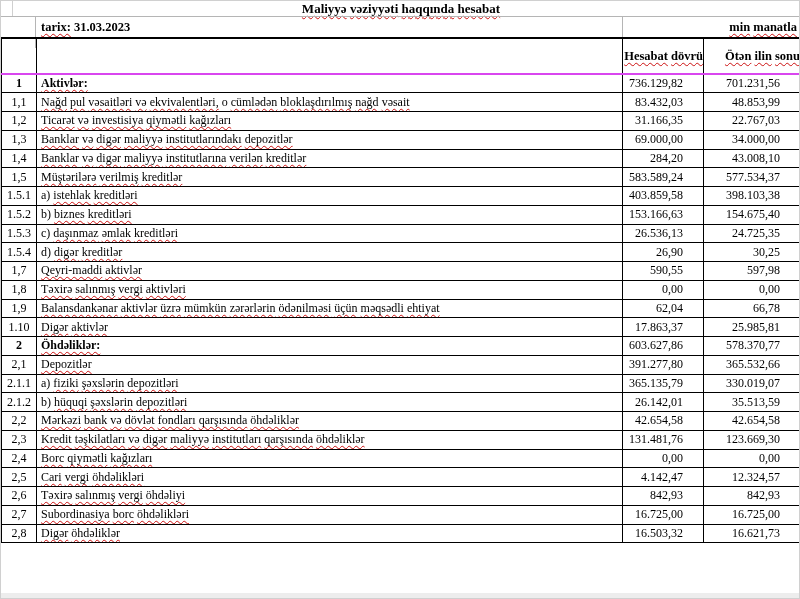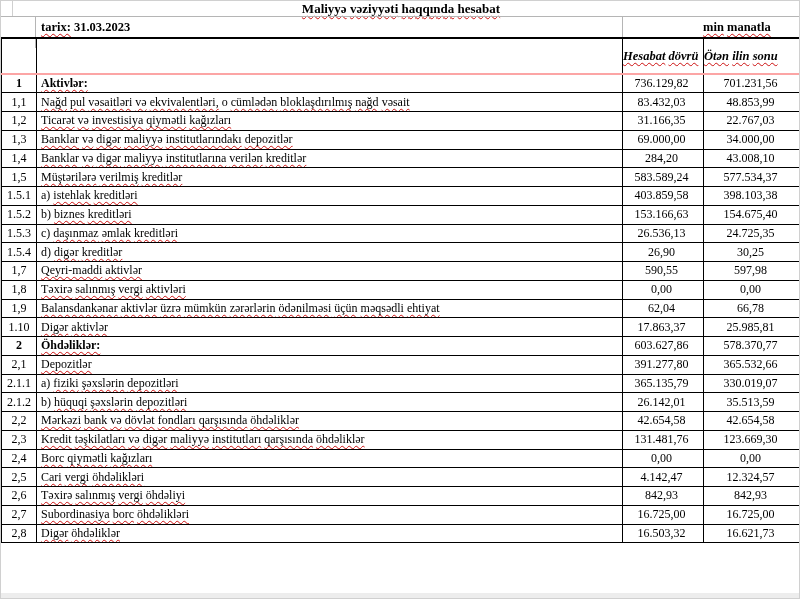--- a/index.html
+++ b/index.html
@@ -39,52 +39,51 @@
     display: grid;
     grid-template-columns: 35px 586px 81px 97px;
     border-top: 1px solid #b5b5b5;
     font-size: 12.5px;
     font-weight: bold;
   }
   .meta-row .m-cell { line-height: 20px; white-space: nowrap; overflow: hidden; }
   .m-corner { border-right: 1px solid #b5b5b5; }
   .m-date  { padding-left: 5px; }
   .m-gap   { border-left: 1px solid #b5b5b5; }
-  .m-unit  { padding-right: 3px; }
+  .m-unit  { text-align: right; padding-right: 3px; }
   
   table.main-table {
     position: absolute;
     left: 0; top: 36px;
     width: 799px;
     border-collapse: collapse;
     table-layout: fixed;
     font-size: 12px;
   }
   .main-table td { border: 1px solid #000; overflow: hidden; }
   .main-table thead td {
     height: 36px;
     border-top: 2px solid #000;
-    border-bottom: 2px solid #fca5a5;
-    text-align: left;
+    border-bottom: 2px solid #d946ef;
+    text-align: right;
     vertical-align: middle;
     font-weight: bold;
     font-size: 12.5px;
     line-height: 1.2;
-    font-style: italic;
   }
   .main-table thead td.h-wrap { white-space: normal; }
   .main-table thead td.h-nowrap { white-space: nowrap; }
   .main-table tbody td {
     height: 18.75px;
     white-space: nowrap;
     vertical-align: middle;
   }
   .c-no    { text-align: center; }
   .c-label { padding-left: 4px; }
-  .c-val   { text-align: center; padding-right: 3px; }
+  .c-val   { text-align: right; padding-right: 20px; }
   tr.bold .c-no, tr.bold .c-label { font-weight: bold; }
   
   .squiggle {
     text-decoration-line: underline;
     text-decoration-style: wavy;
     text-decoration-color: #cc1111;
     text-decoration-thickness: 1px;
     text-underline-offset: 2px;
     text-decoration-skip-ink: none;
   }

